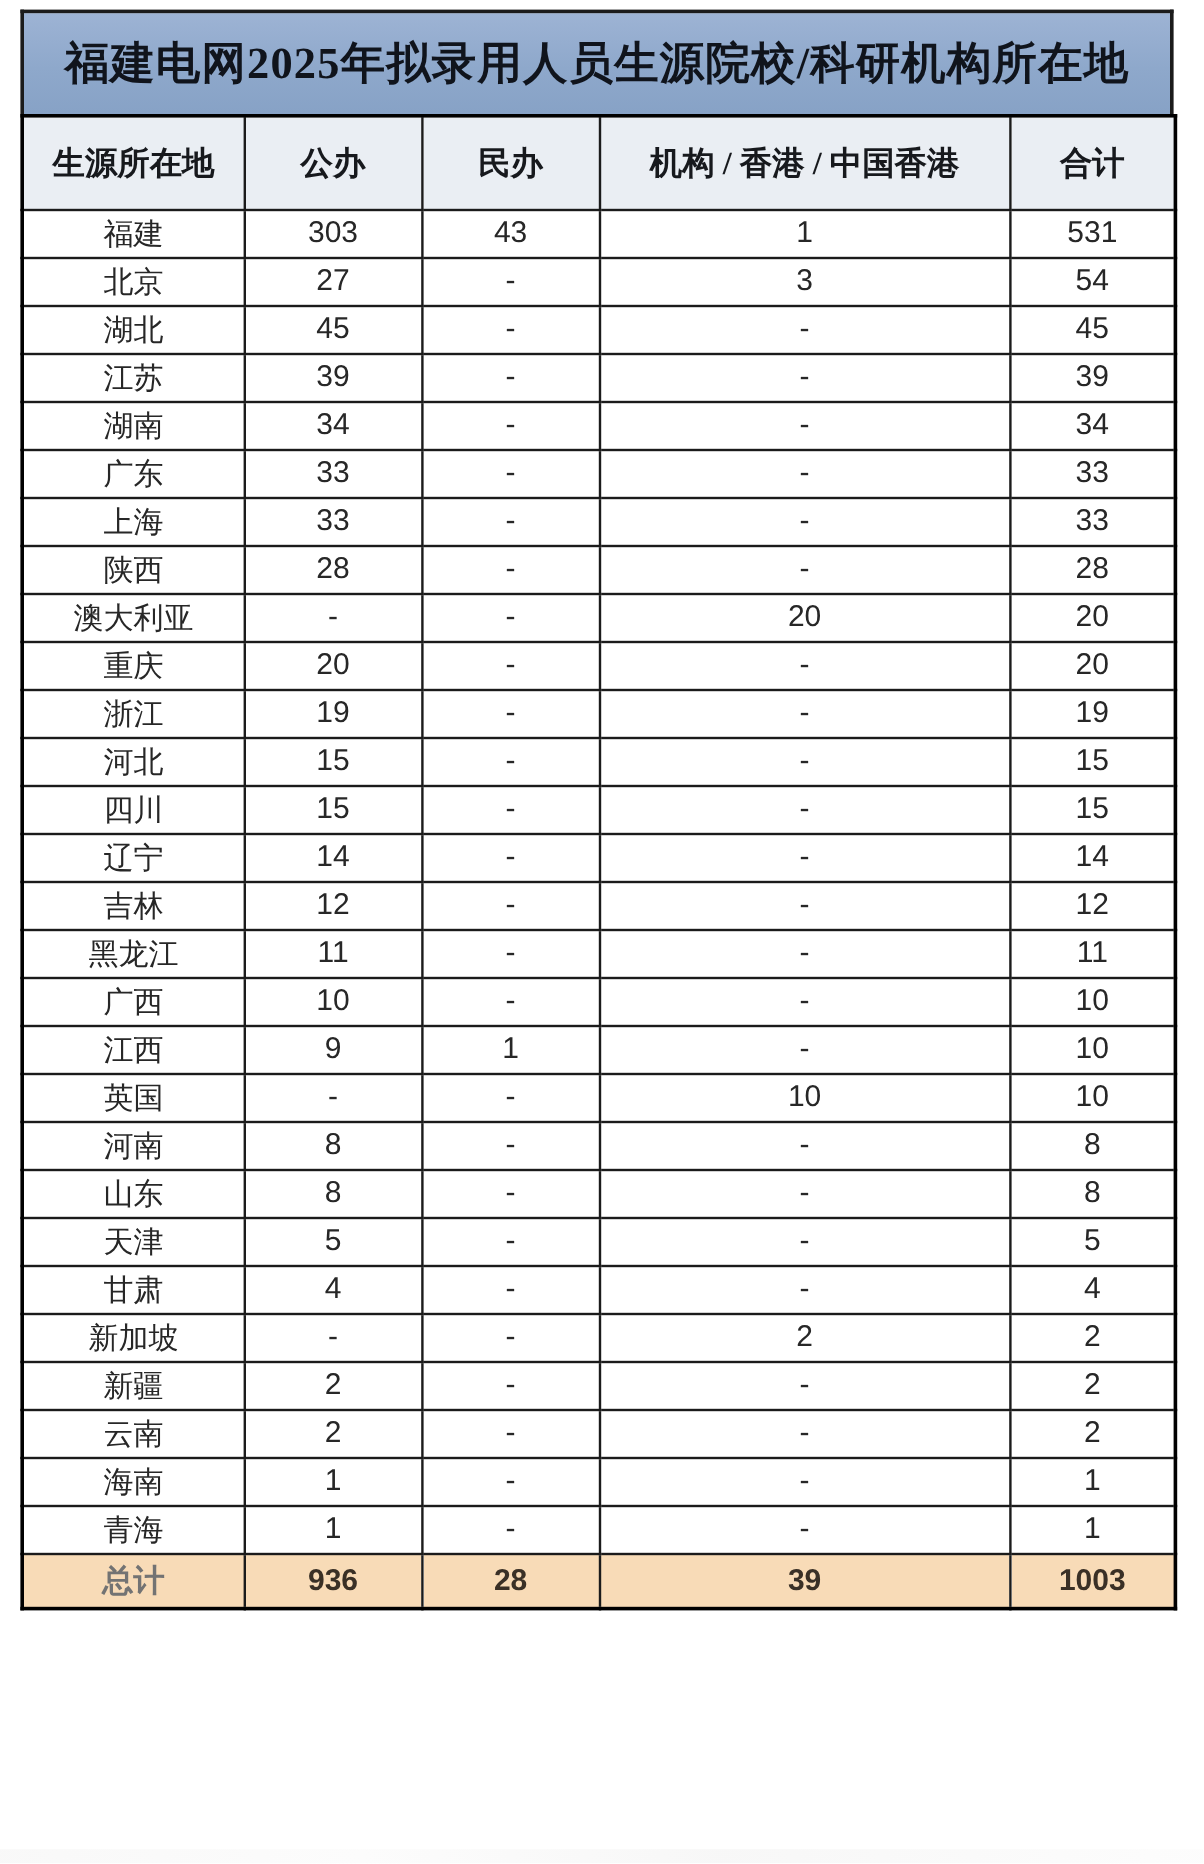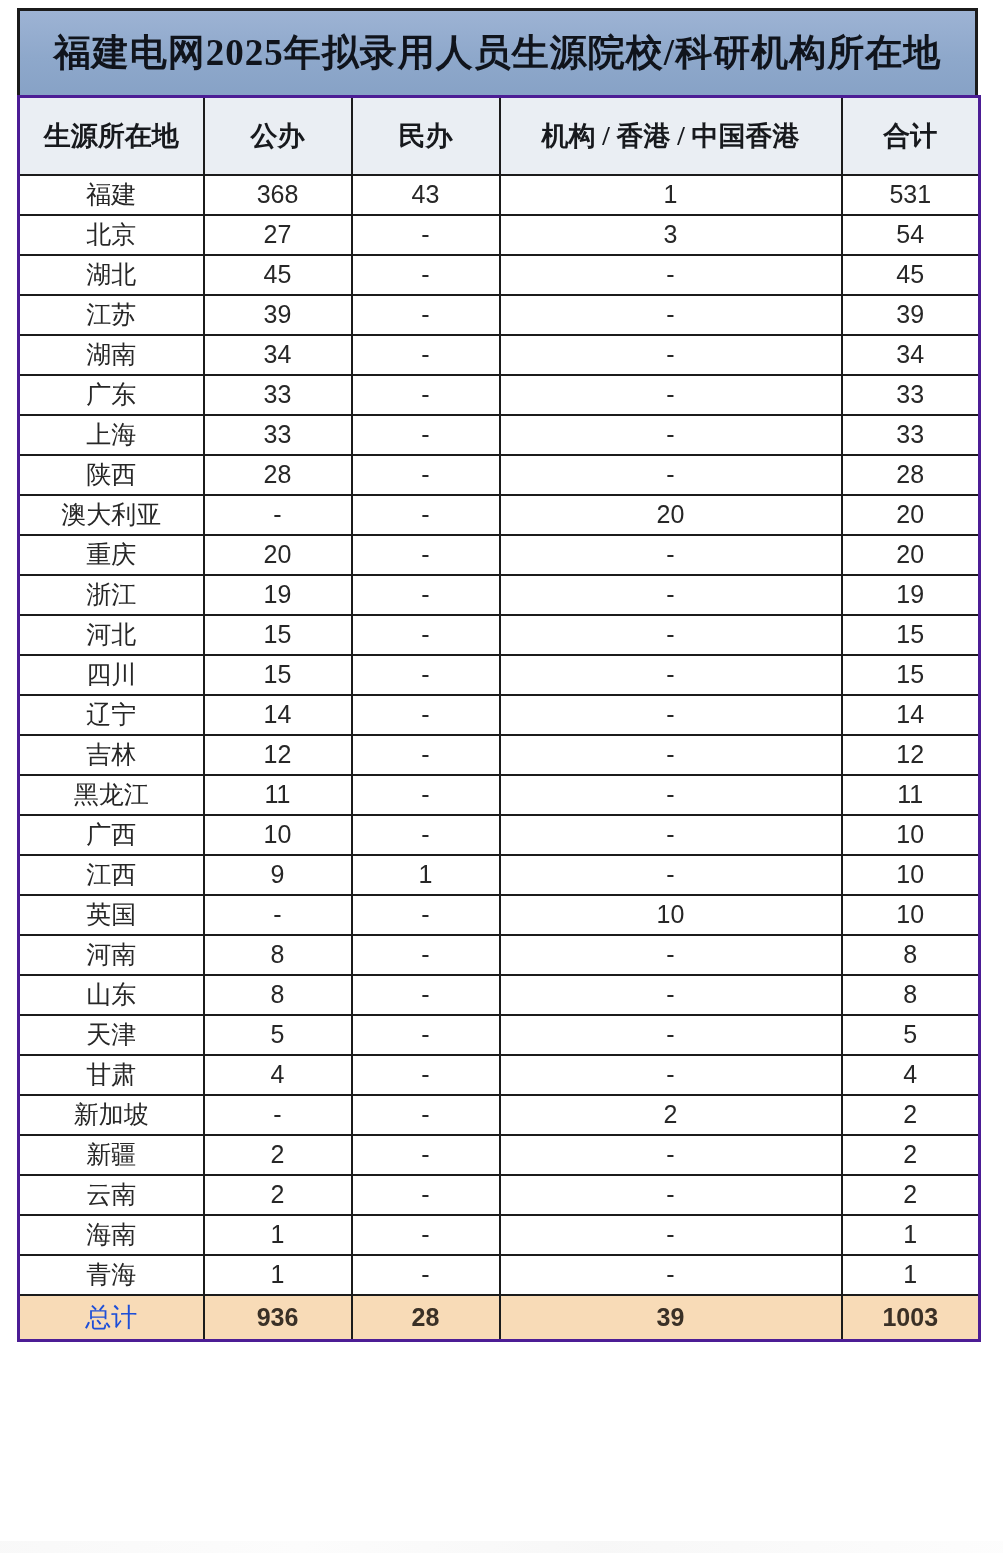--- a/index.html
+++ b/index.html
@@ -32,21 +32,21 @@
     font-size: 37px;
     font-weight: 700;
     letter-spacing: 1px;
     color: #10141c;
     white-space: nowrap;
   }
   table.grid {
     width: 100%;
     border-collapse: collapse;
     table-layout: fixed;
-    border: 3px solid #4c1d95;
+    border: 3px solid #000000;
   }
   table.grid th, table.grid td {
     box-sizing: border-box;
     border: 2px solid #1b1b1b;
     text-align: center;
     vertical-align: middle;
     padding: 0 4px;
     overflow: hidden;
     white-space: nowrap;
   }
@@ -71,22 +71,22 @@
     font-size: 25px;
   }
   table.grid tfoot td {
     height: 46px;
     background: #f8dbb7;
     font-size: 26px;
     color: #3a3026;
     font-weight: bold;
   }
   table.grid tfoot td.region {
-    font-weight: 400;
-    color: #1d4ed8;
+    font-weight: 700;
+    color: #737373;
   }
   .bottom-artifact {
     position: absolute;
     left: 0;
     bottom: 0;
     width: 100%;
     height: 12px;
     background: linear-gradient(90deg, #f4f4f4, #fafafa 30%, #f2f2f2 60%, #fbfbfb);
     opacity: 0.6;
   }
@@ -114,21 +114,21 @@
           <th>生源所在地</th>
           <th>公办</th>
           <th>民办</th>
           <th>机构 / 香港 / 中国香港</th>
           <th>合计</th>
         </tr>
       </thead>
       <tbody>
           <tr>
             <td class="region">福建</td>
-            <td class="num">368</td>
+            <td class="num">303</td>
             <td class="num">43</td>
             <td class="num">1</td>
             <td class="num">531</td>
           </tr>
           <tr>
             <td class="region">北京</td>
             <td class="num">27</td>
             <td class="num">-</td>
             <td class="num">3</td>
             <td class="num">54</td>

